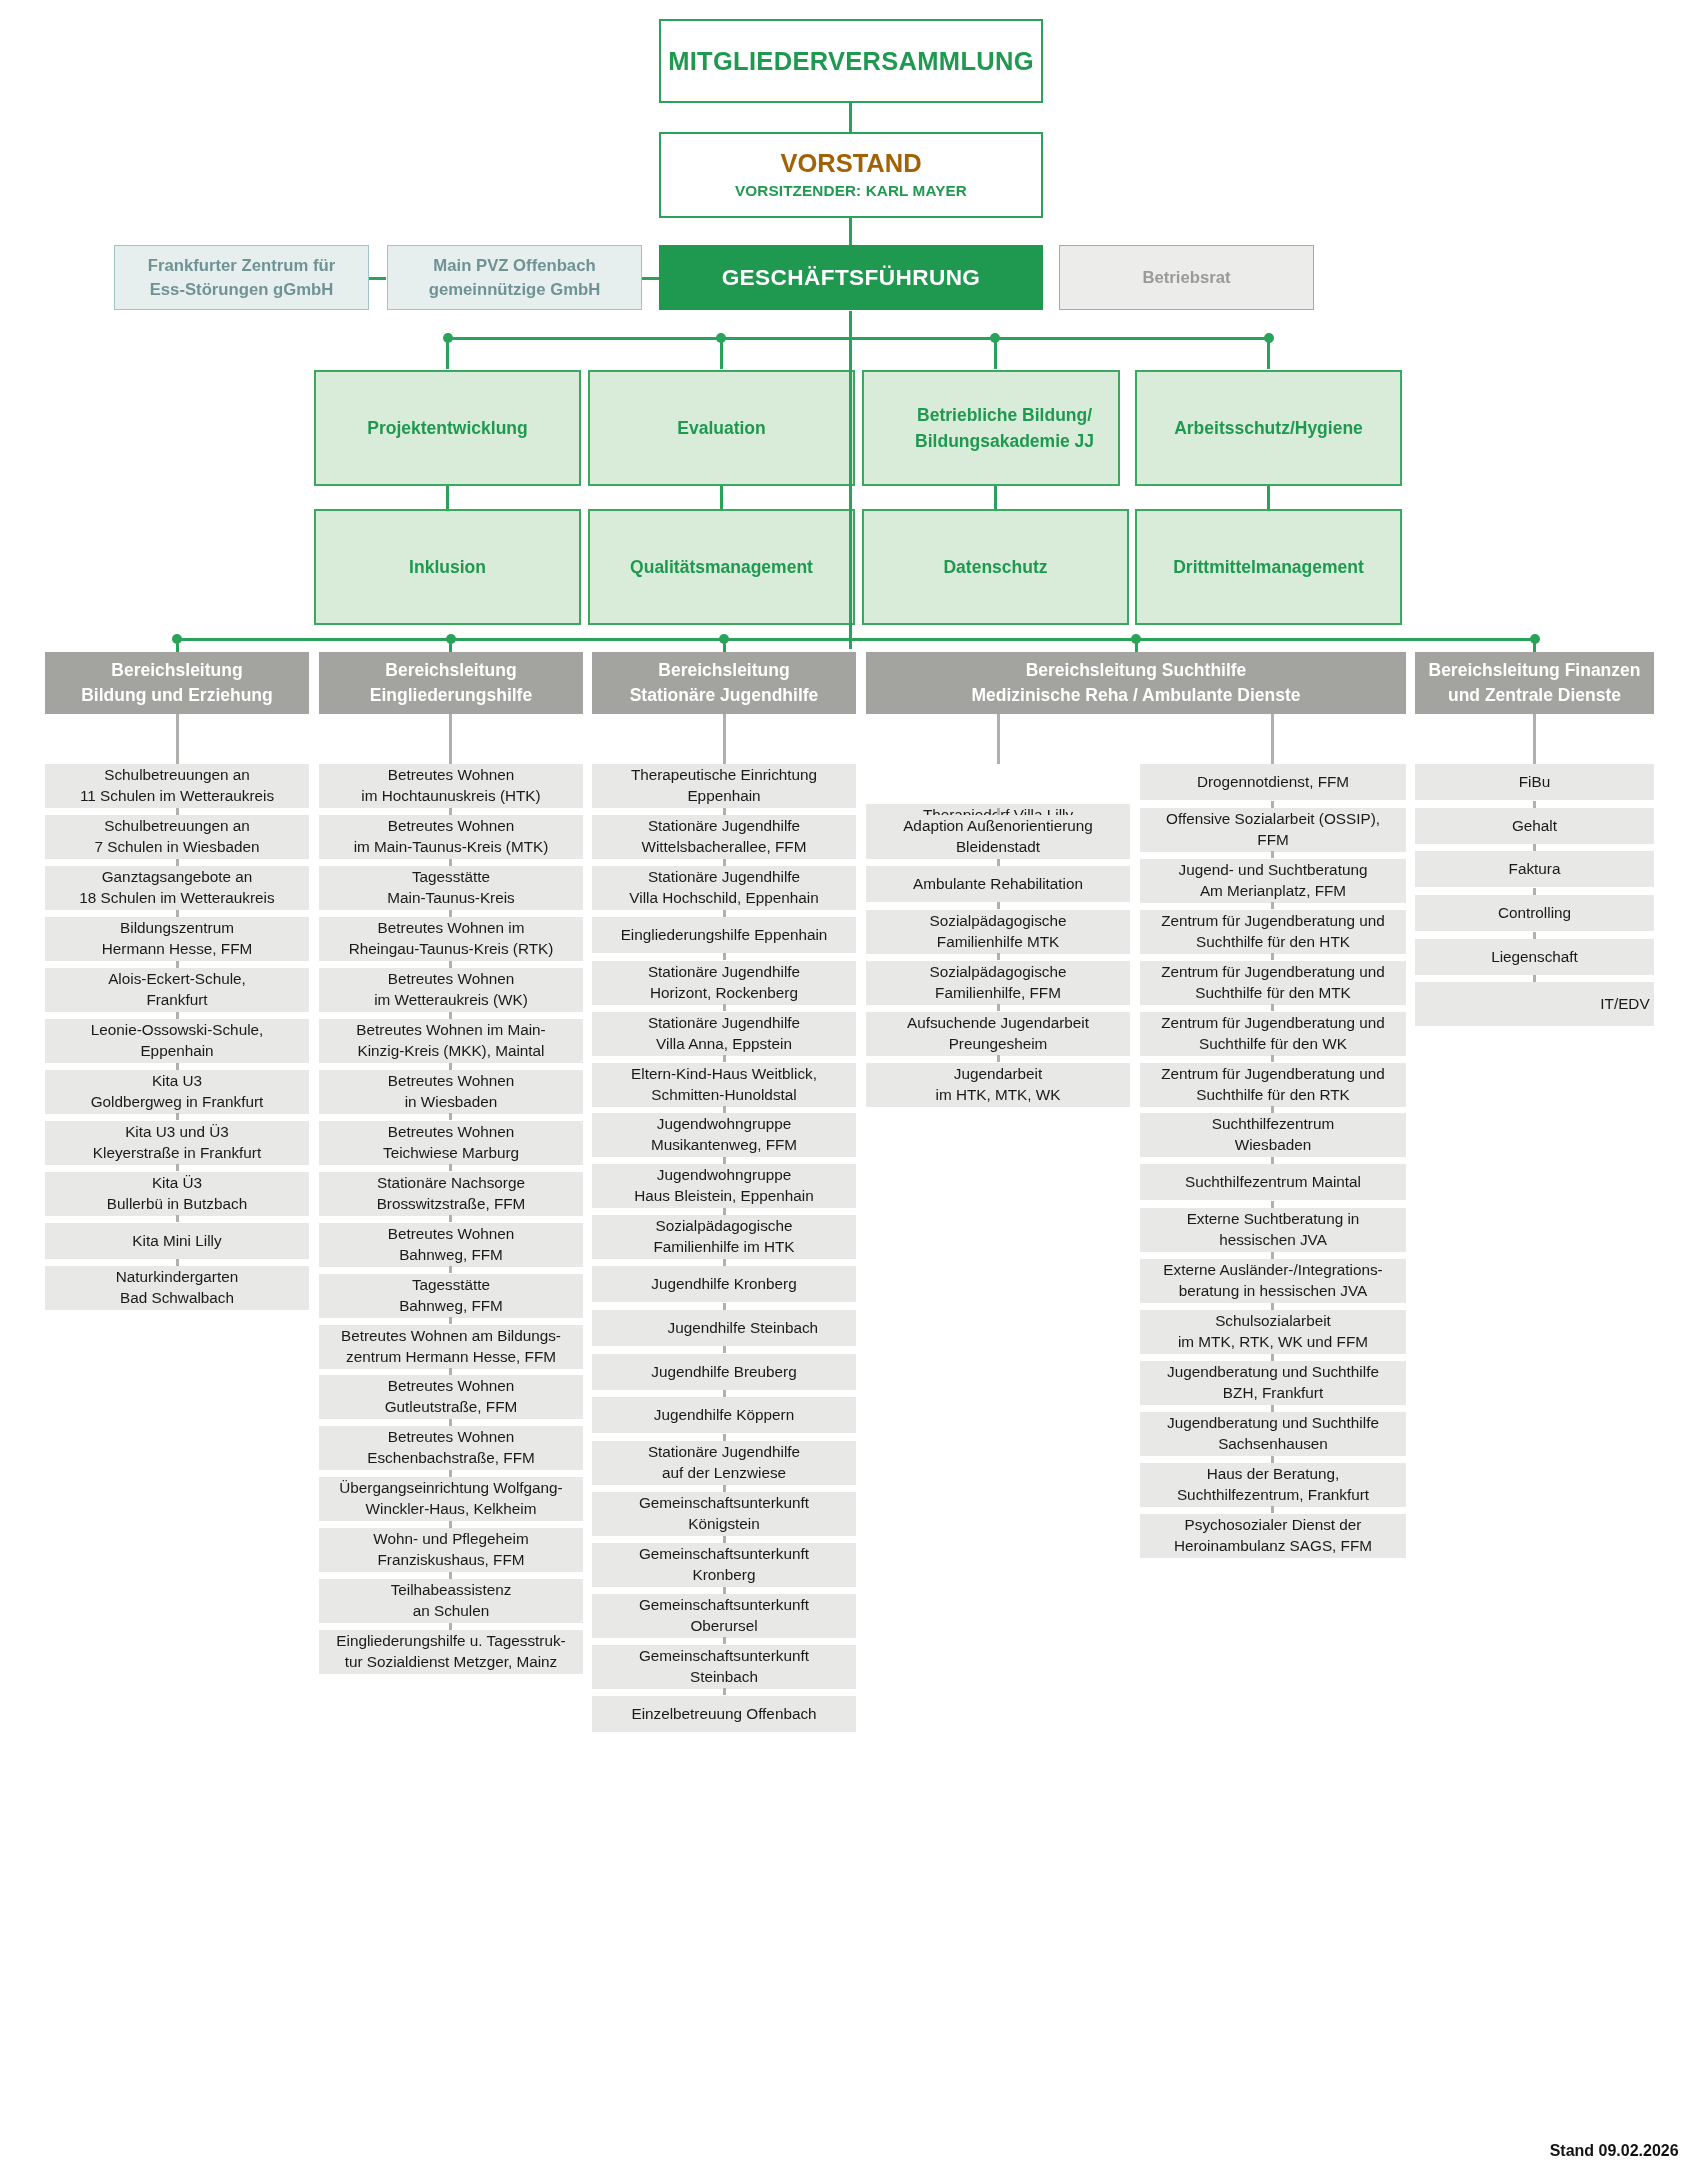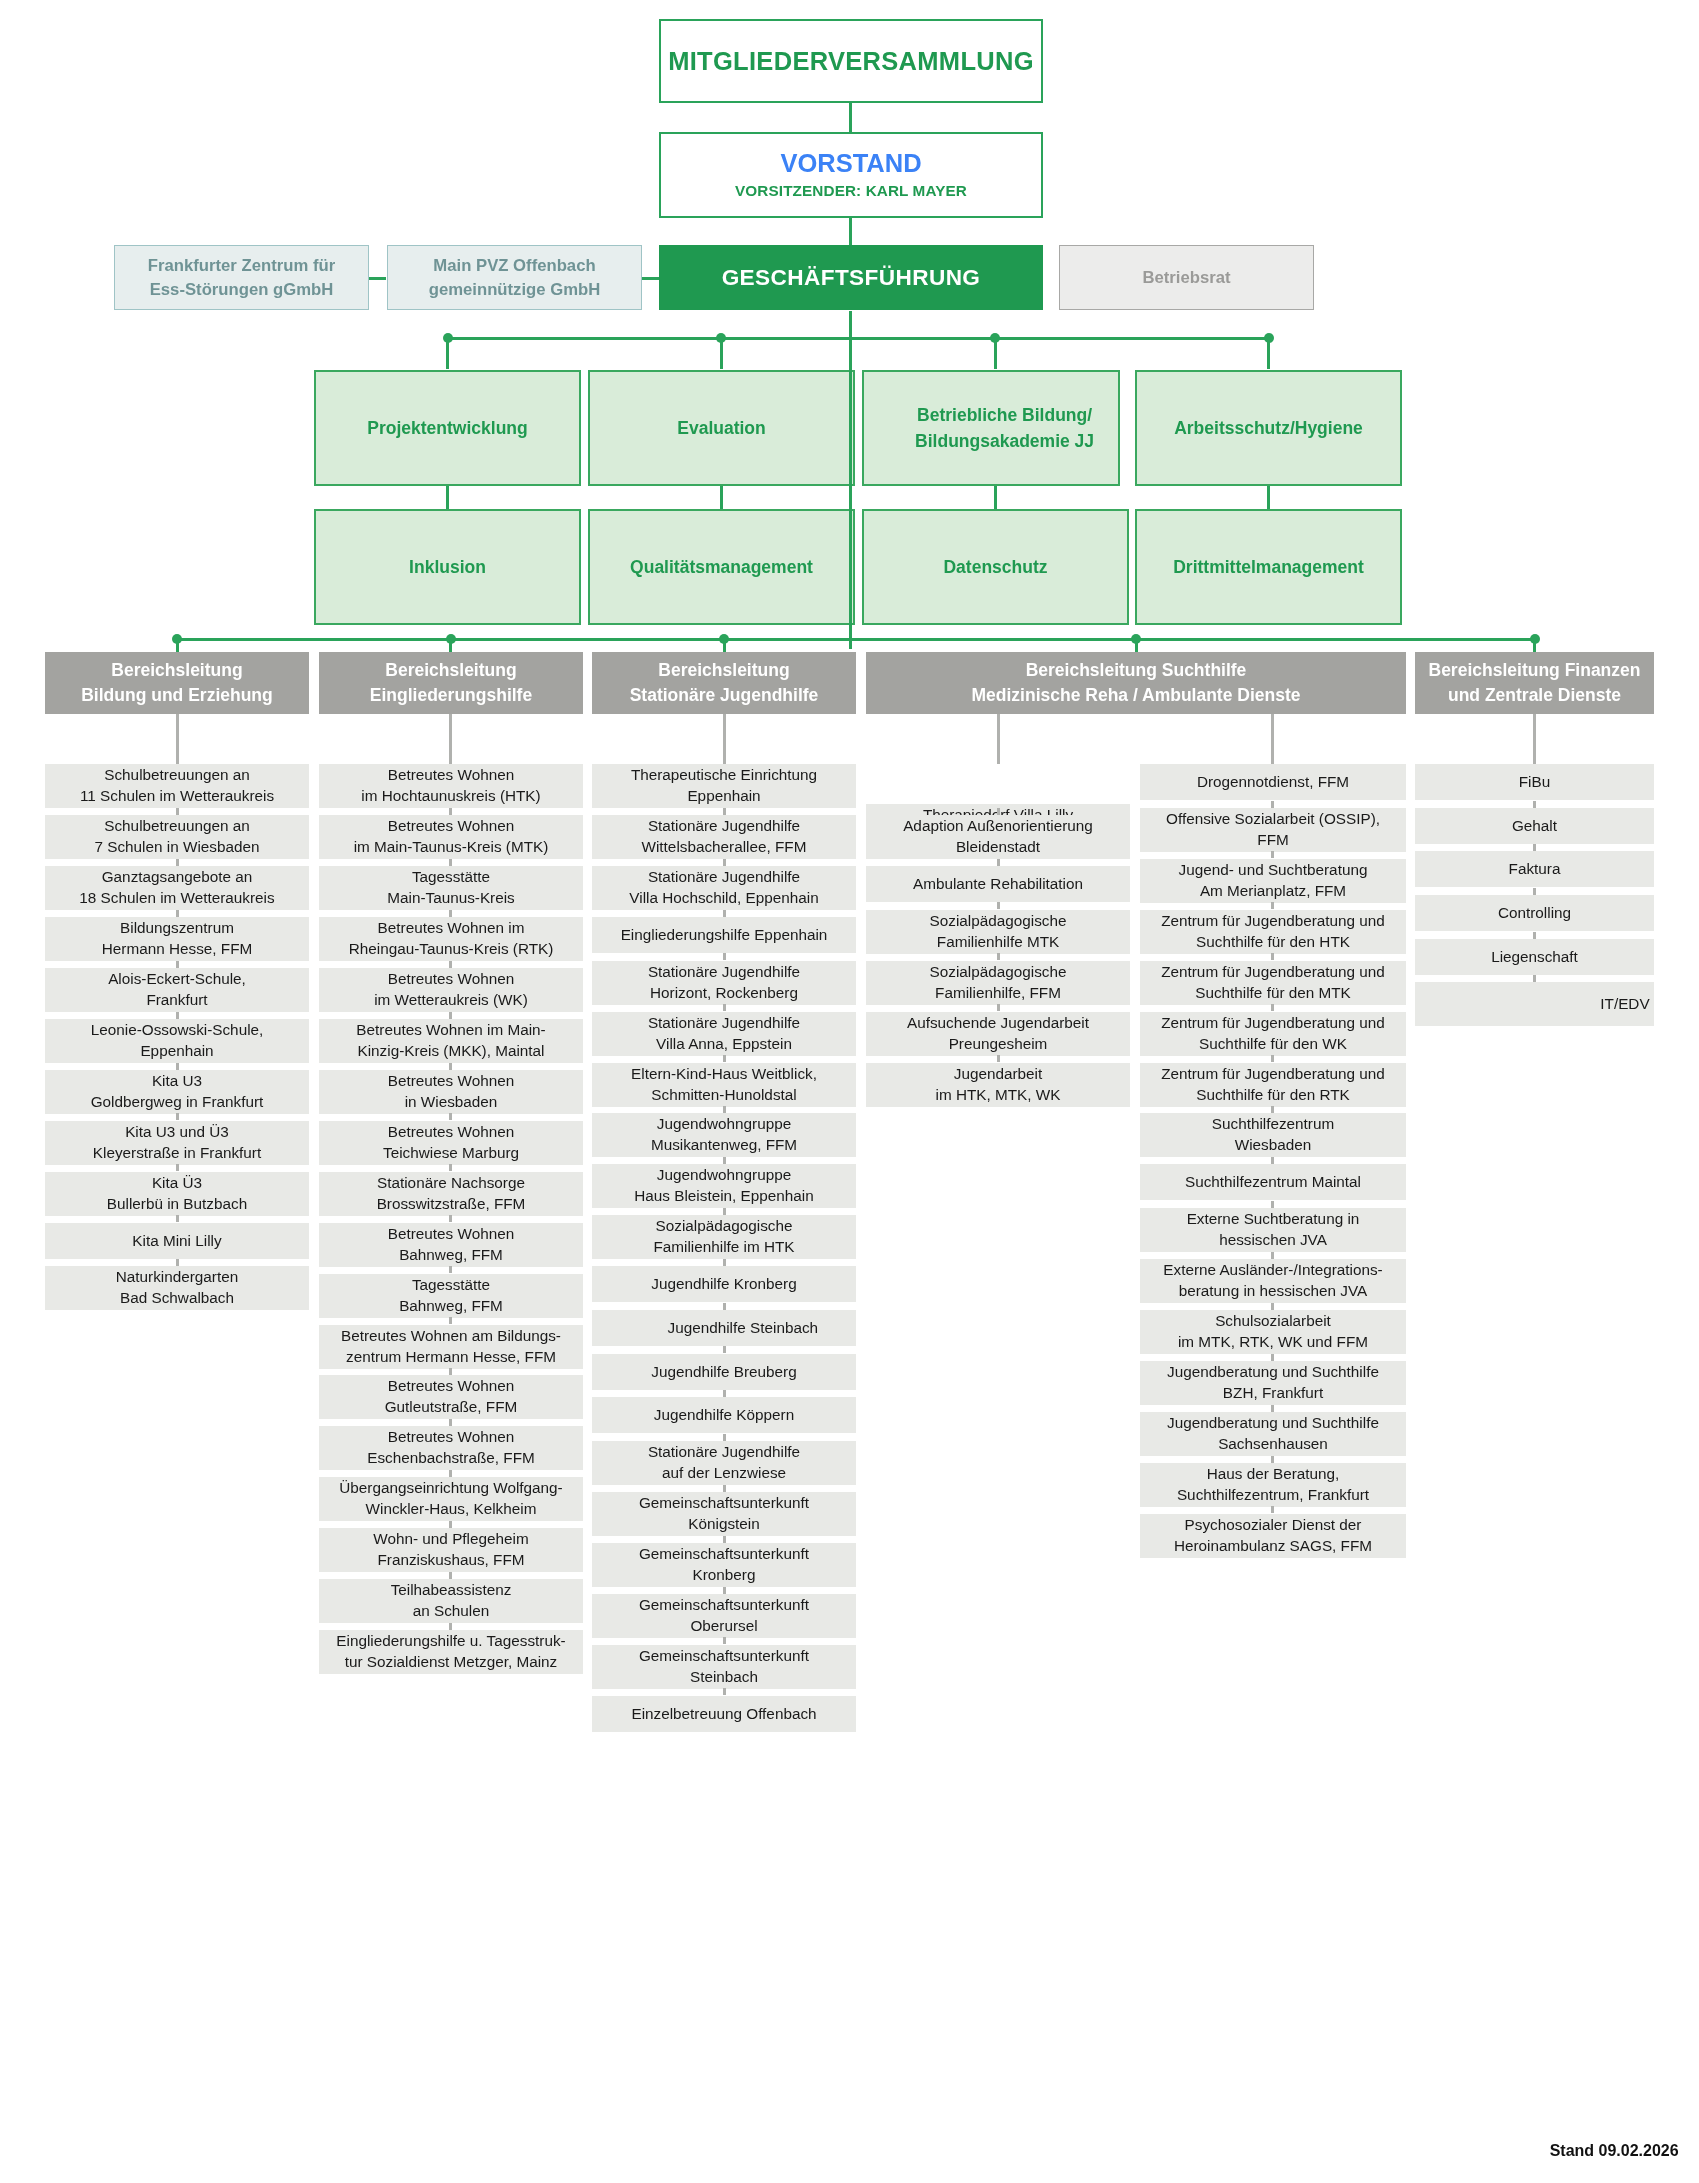--- a/index.html
+++ b/index.html
@@ -27,21 +27,21 @@
   }
   .mv-title {
     font-size: 25.5px;
     font-weight: bold;
     letter-spacing: 0.3px;
     color: #1f9950;
   }
   .vs-title {
     font-size: 25.5px;
     font-weight: bold;
-    color: #3b82f6;
+    color: #a16207;
     line-height: 1.05;
   }
   .vs-sub {
     font-size: 15.3px;
     font-weight: bold;
     color: #1f9950;
     margin-top: 5.1px;
     letter-spacing: 0.1px;
   }
 

